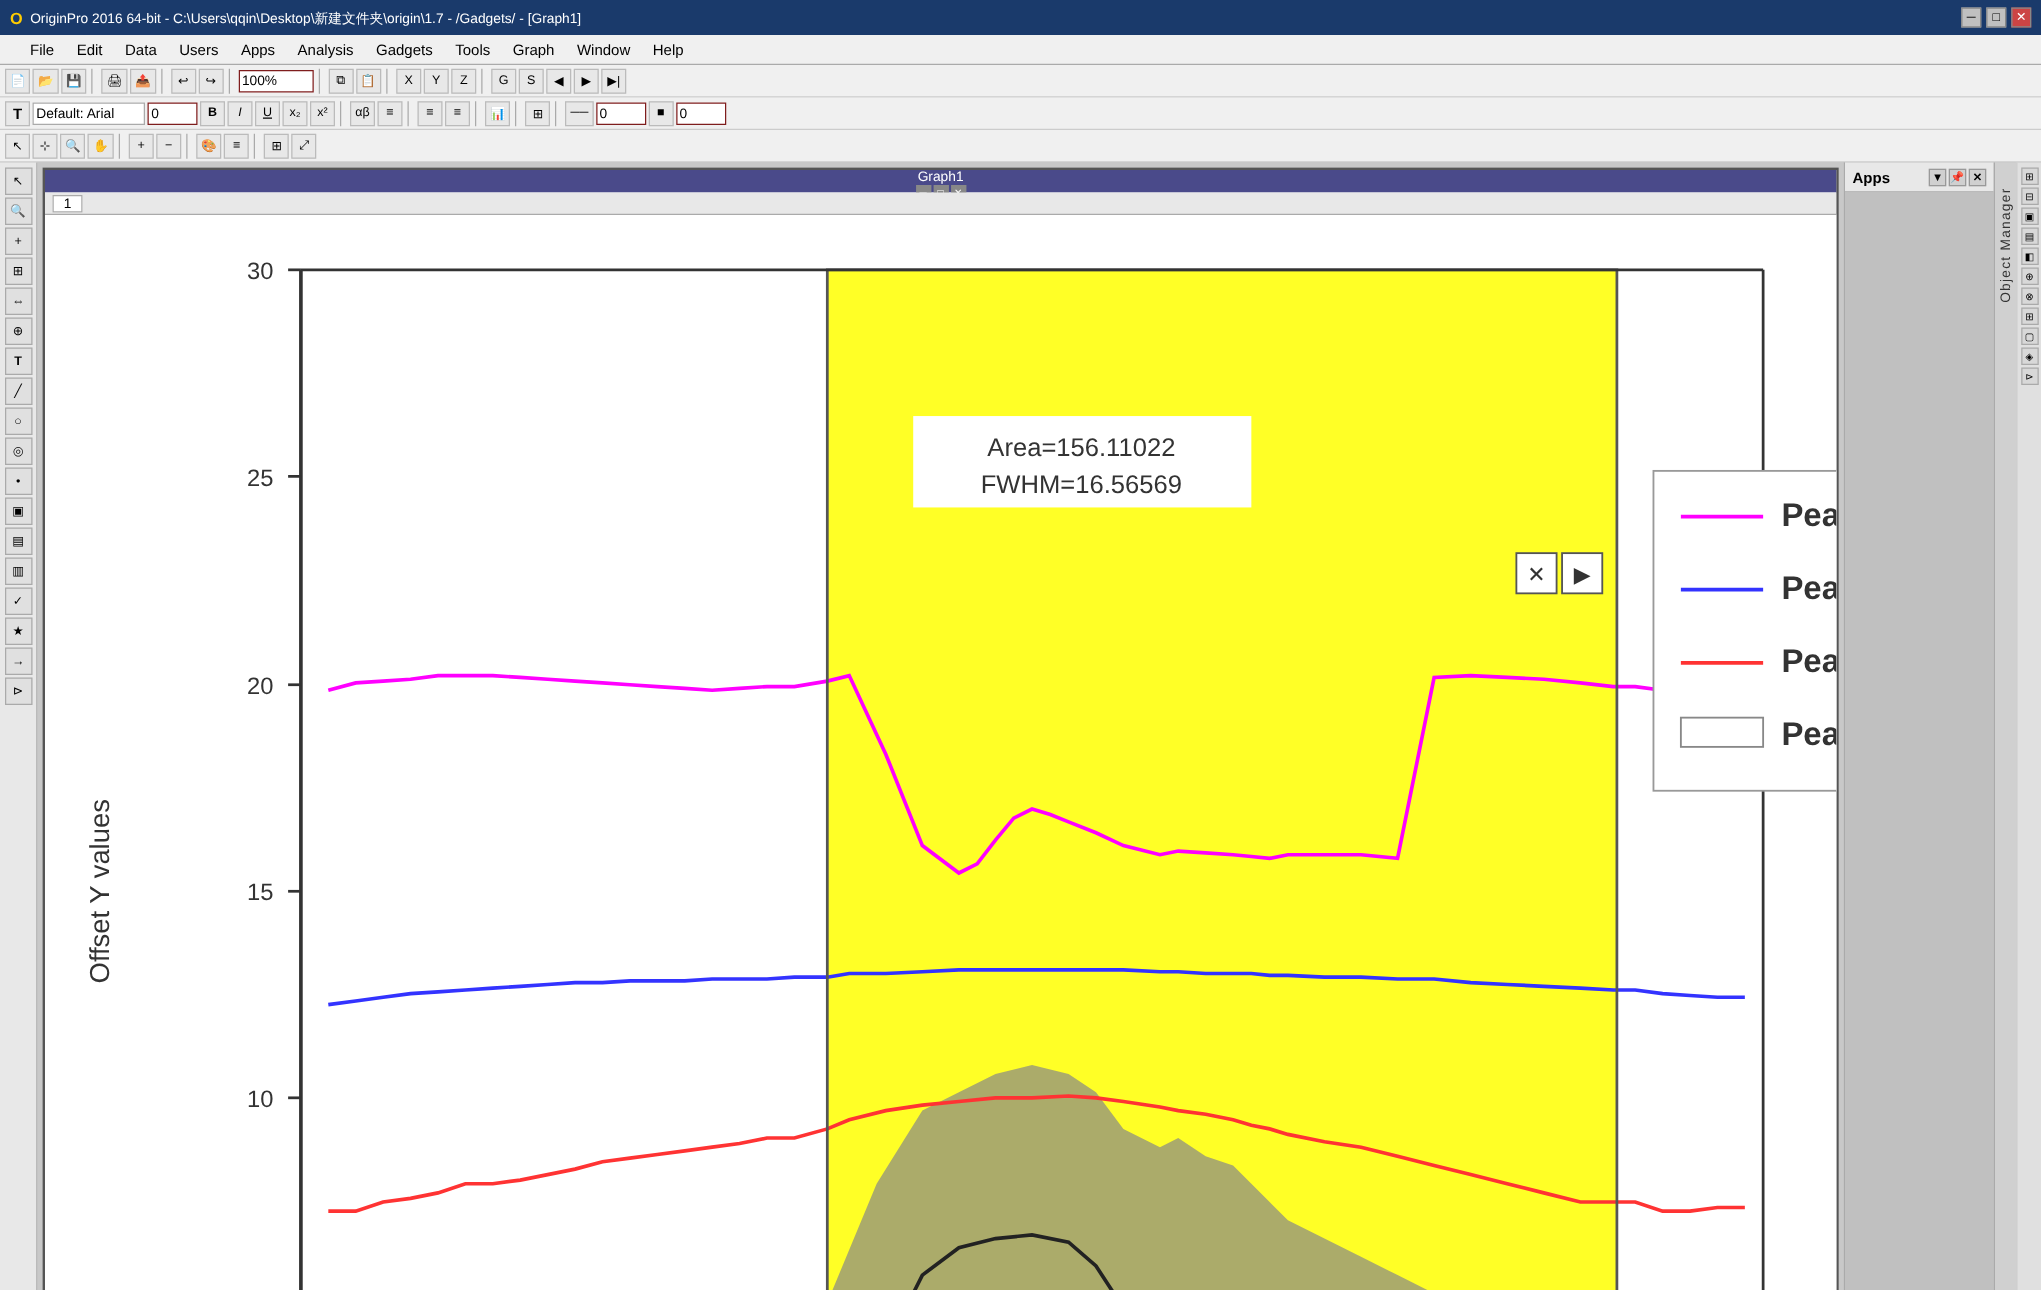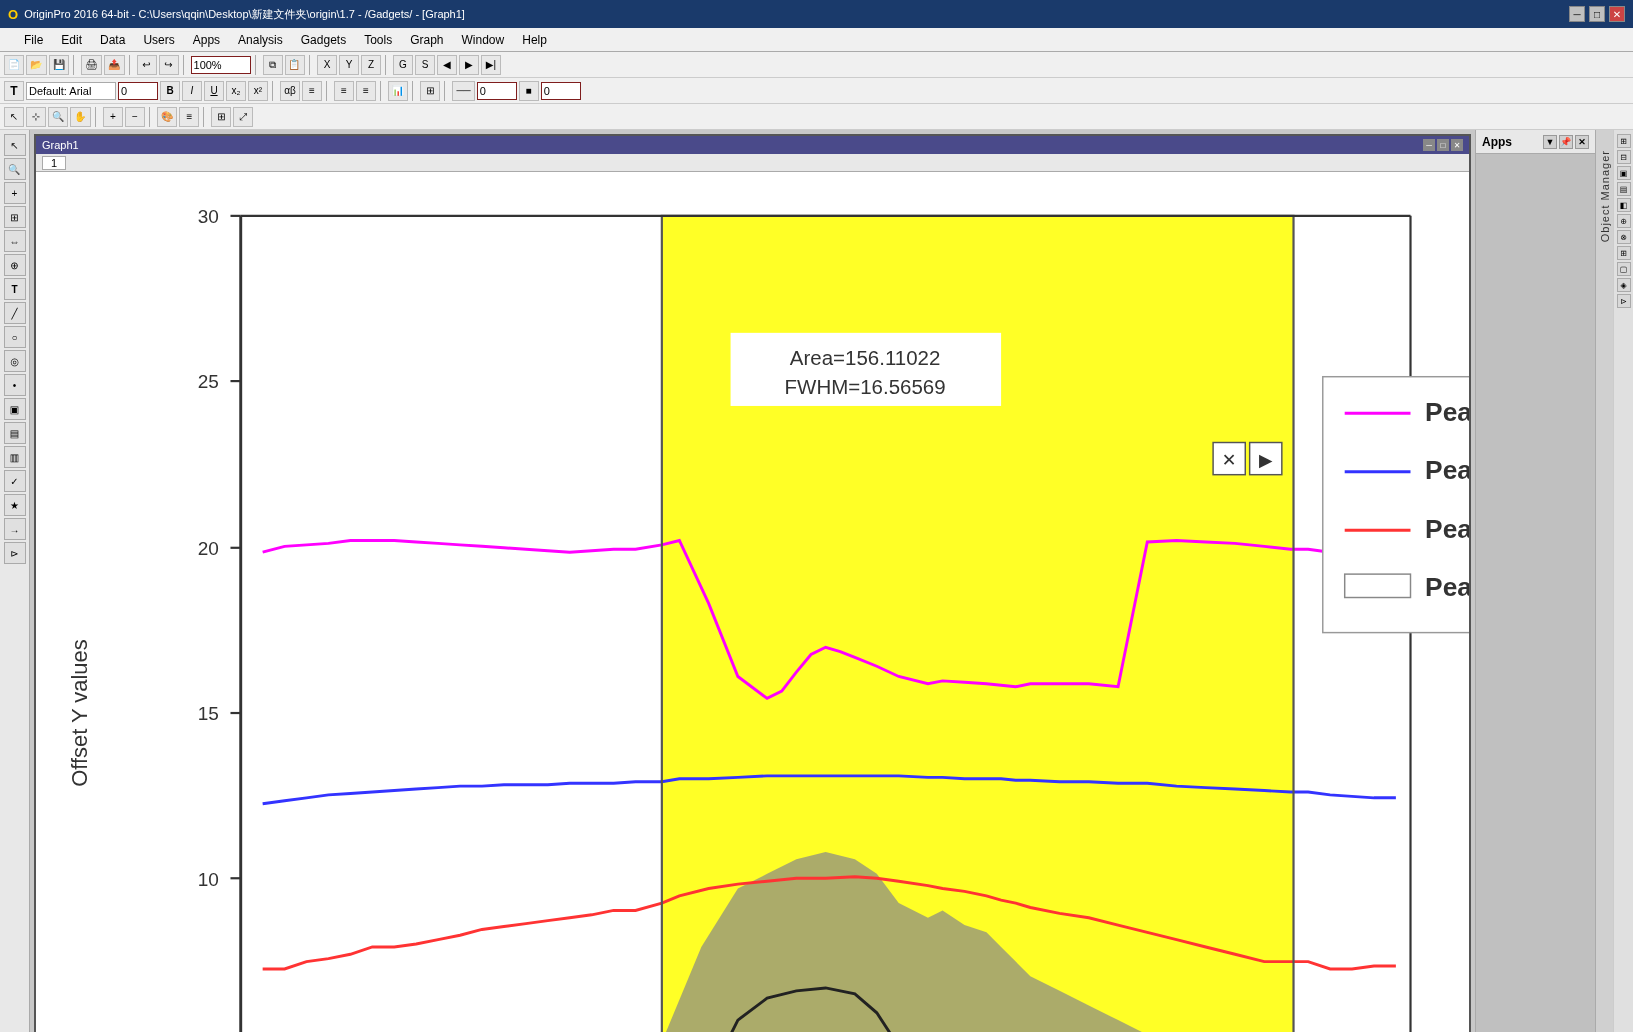--- a/index.html
+++ b/index.html
@@ -109,20 +109,21 @@
       flex-direction: column;
     }
     #graph-titlebar {
       background: #4a4a8a;
       color: white;
       height: 18px;
       display: flex;
       align-items: center;
       padding: 0 6px;
       font-size: 11px;
+      flex-direction: column;
     }
     #graph-tab {
       background: #e8e8e8;
       height: 18px;
       display: flex;
       align-items: center;
       padding: 0 6px;
       font-size: 11px;
       border-bottom: 1px solid #aaa;
     }

